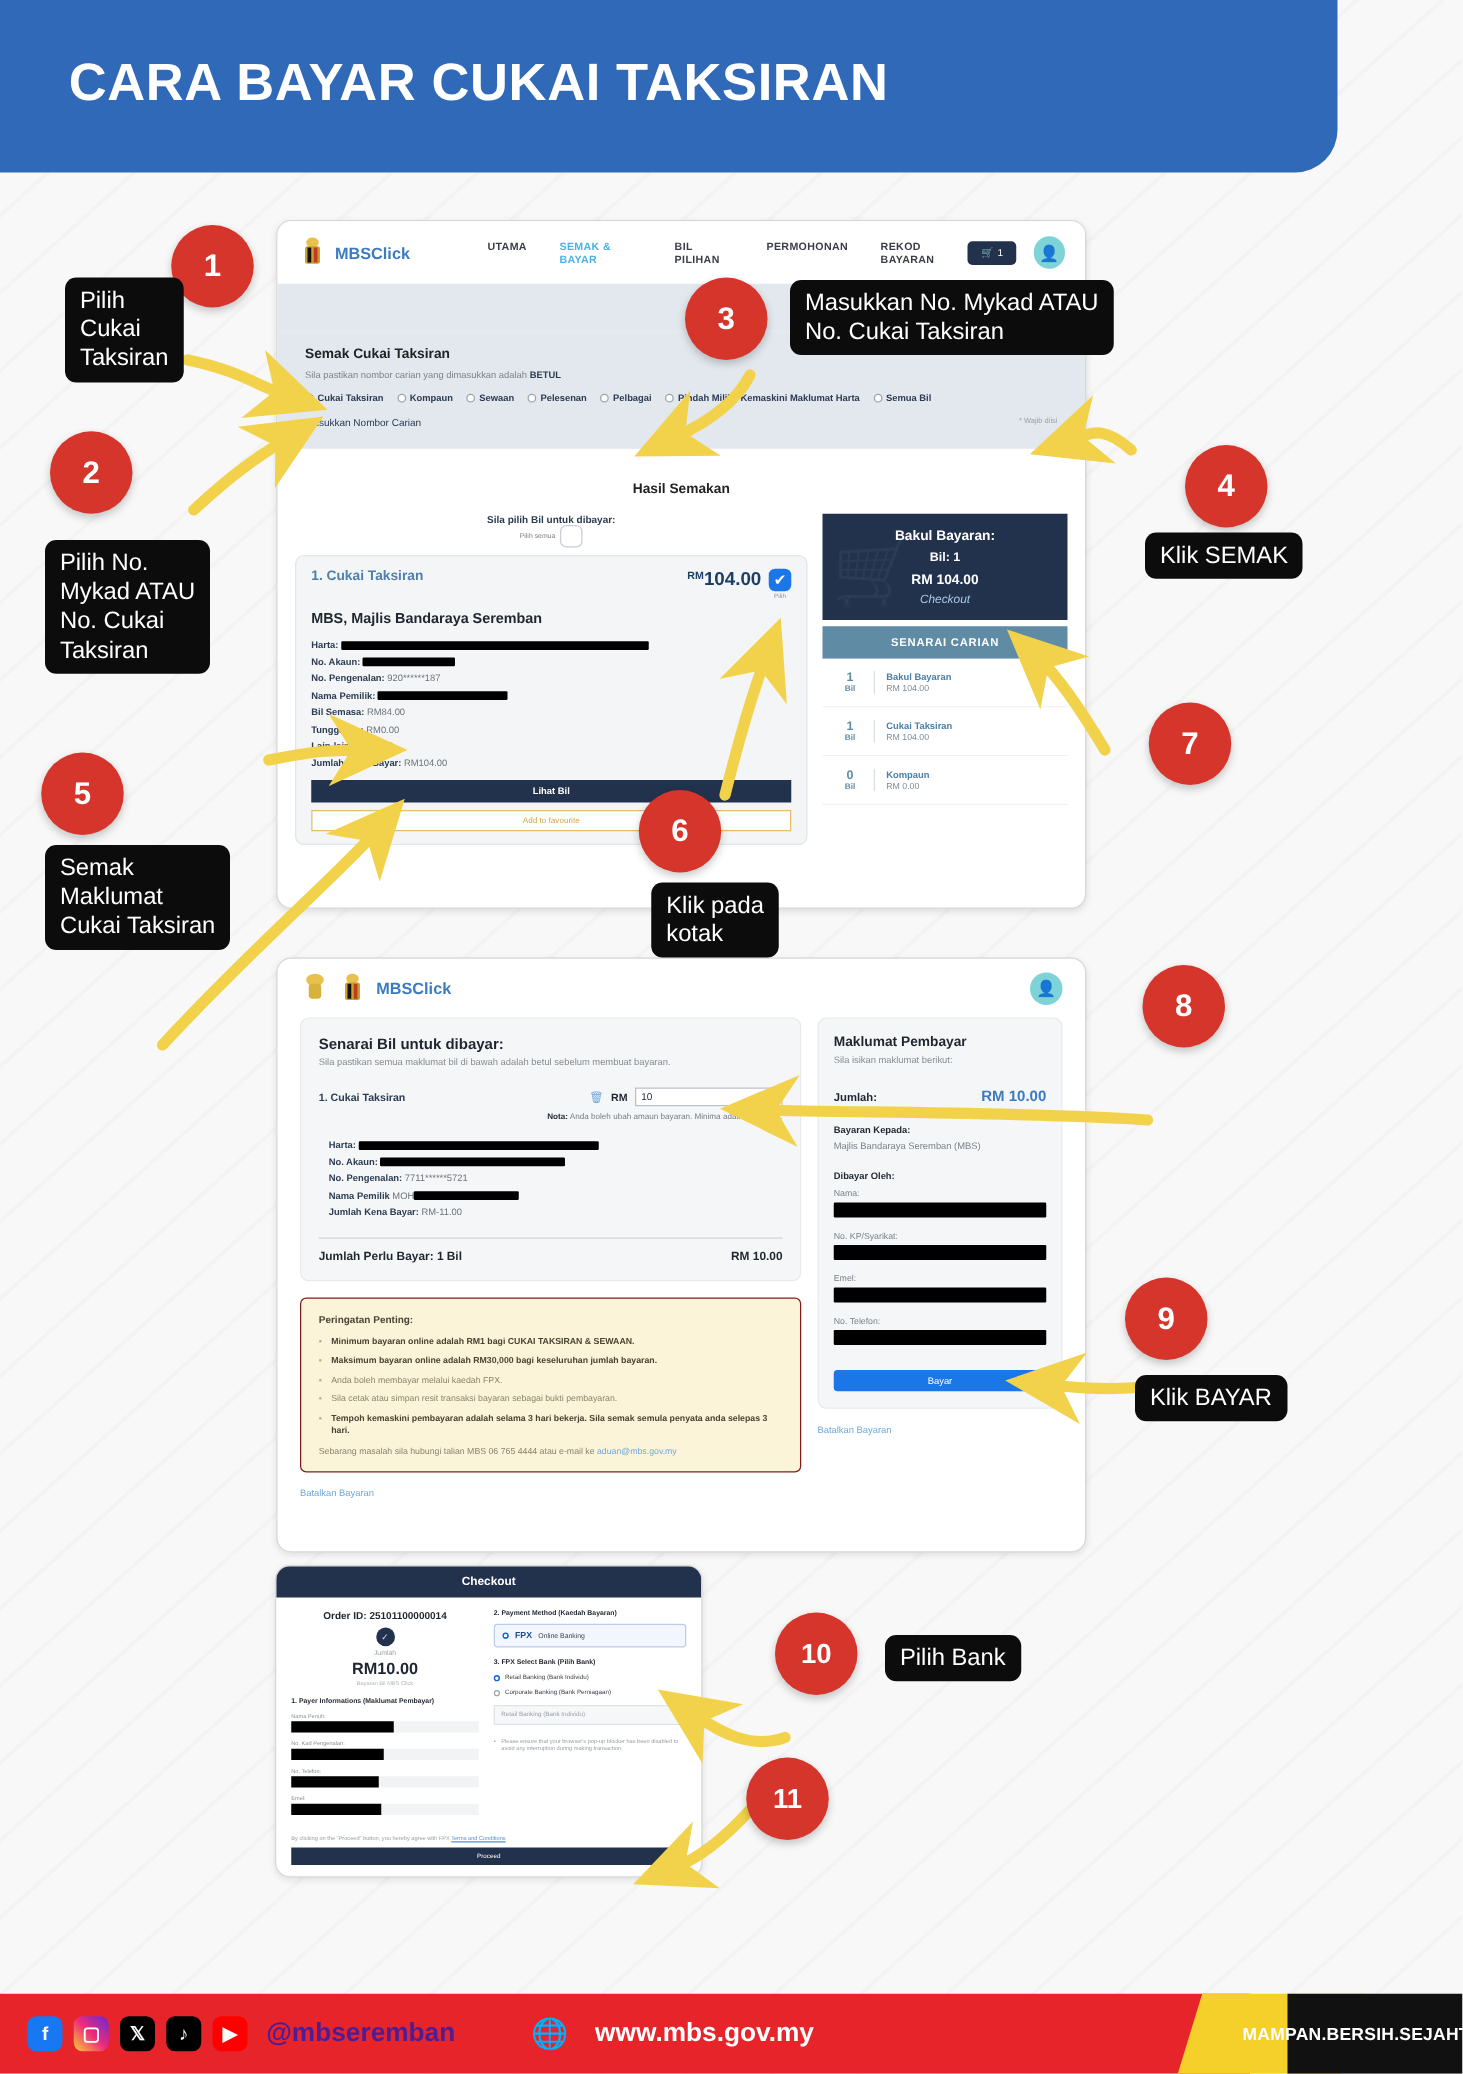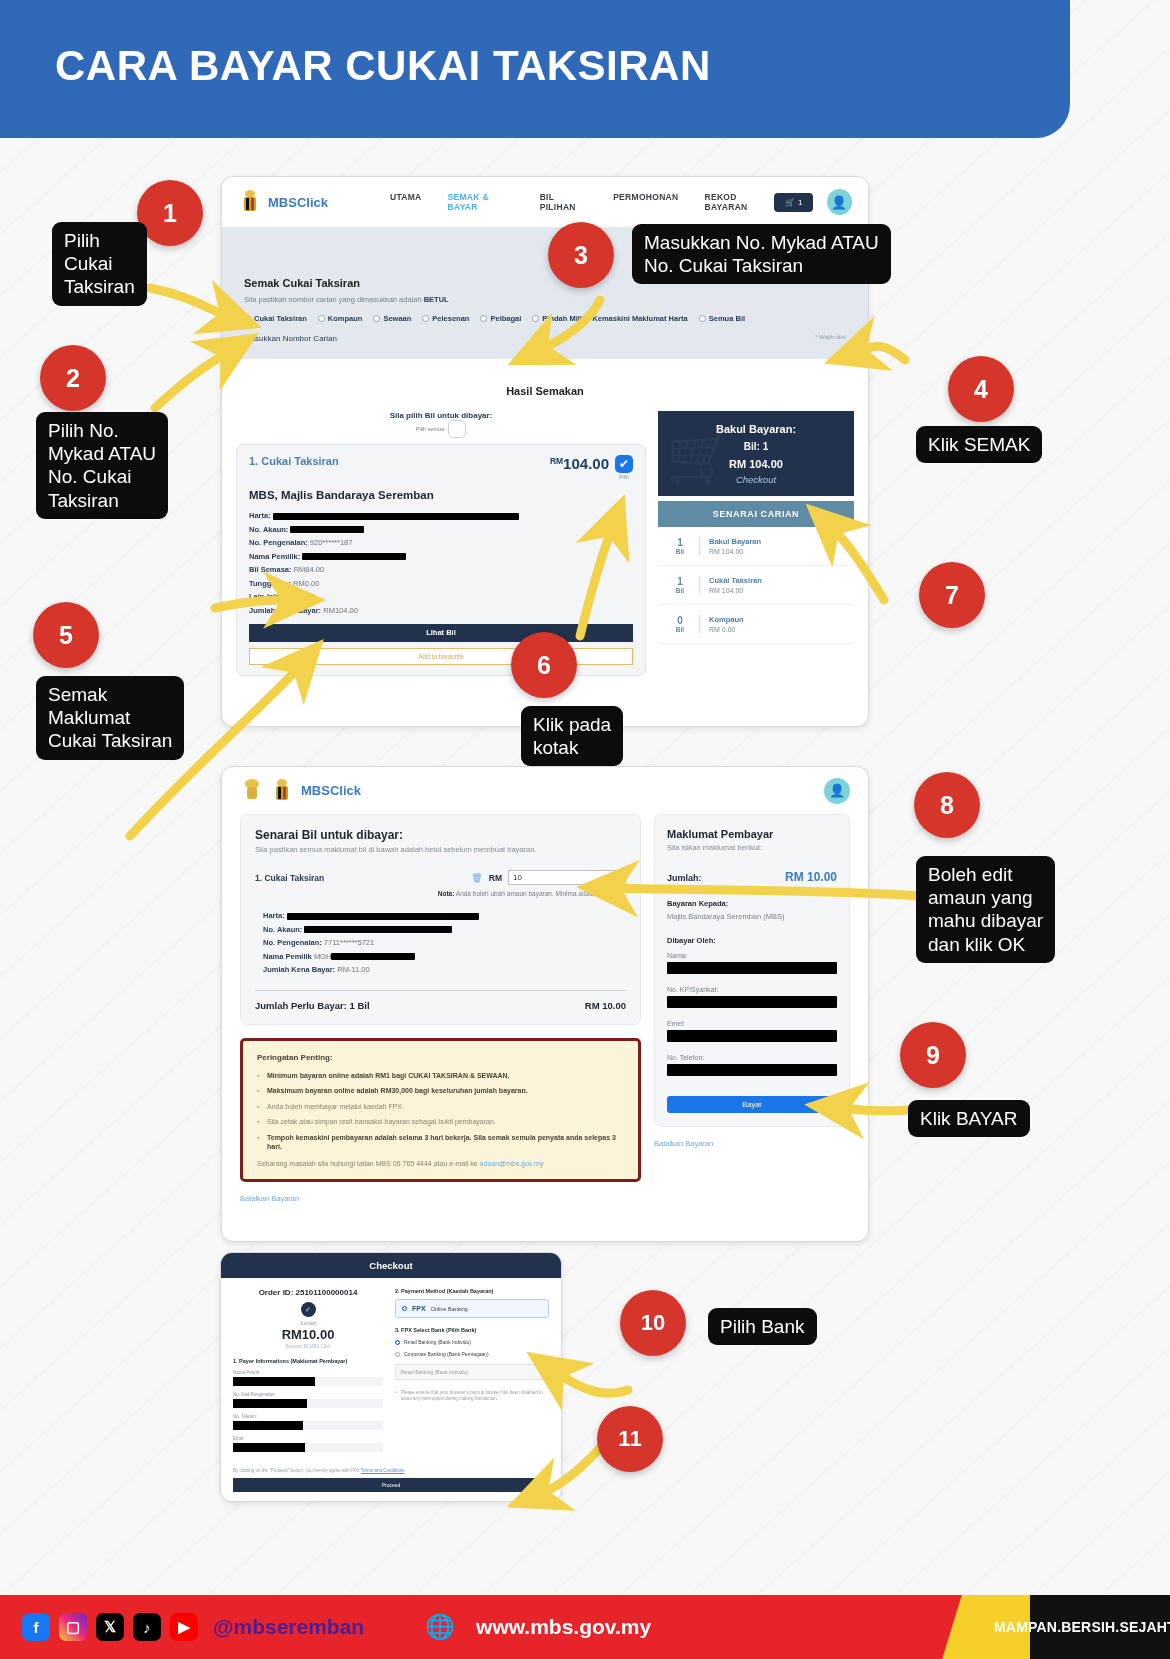--- a/index.html
+++ b/index.html
@@ -138,21 +138,21 @@
   .rm-pre { font-size:8.5px; font-weight:700; color:#1f2630; }
   .amt-input { width:118px; height:15px; background:#fff; border:1px solid #b9c0c7;
                font-size:8px; color:#1f2630; padding:0 4px; display:flex; align-items:center; }
   .nota { font-size:6.5px; color:#767d84; text-align:right; margin-top:5px; }
   .nota b { color:#1f2630; }
   .p2-details { margin-top:14px; padding-left:8px; }
   .p2-hr { height:1px; background:#cfd5da; margin:16px 0 9px; }
   .p2-tot { display:flex; justify-content:space-between; font-size:9.5px; font-weight:700; color:#1f2630; }
 
   .warn {
-    margin-top:13px; background:#fcf4d8; border:3px solid #7f1d1d; border-radius:5px; padding:12px 14px;
+    margin-top:13px; background:#fcf4d8; border:1px solid #7f1d1d; border-radius:5px; padding:12px 14px;
   }
   .warn h4 { font-size:8px; font-weight:800; color:#4a4334; }
   .warn ul { list-style:none; margin-top:9px; }
   .warn li { font-size:7px; color:#8a8470; margin-bottom:6px; padding-left:10px; position:relative; line-height:1.35; }
   .warn li:before { content:"▪"; position:absolute; left:0; color:#b0a98e; }
   .warn li.b { color:#4a4334; font-weight:700; }
   .warn .contact { font-size:7px; color:#8a8470; margin-top:8px; }
   .warn .contact a { color:#6fa8dc; text-decoration:none; }
   .cancel-link { font-size:7.5px; color:#6fa8dc; margin:12px 0 0 18px; }
 
@@ -573,21 +573,21 @@
       <path d="M600,1448 C580,1470 560,1486 540,1494"></path>
     </g>
   </svg>
 
   <div class="num" style="left:137px; top:180px;">1</div>
   <div class="tip" style="left:52px;  top:222px;">Pilih
 Cukai
 Taksiran</div>
 
   <div class="num" style="left:40px;  top:345px;">2</div>
-  <div class="tip" style="left:36px;  top:412px;">Pilih No.
+  <div class="tip" style="left:36px;  top:432px;">Pilih No.
 Mykad ATAU
 No. Cukai
 Taksiran</div>
 
   <div class="num" style="left:548px; top:222px;">3</div>
   <div class="tip" style="left:632px; top:224px;">Masukkan No. Mykad ATAU
 No. Cukai Taksiran</div>
 
   <div class="num" style="left:948px; top:356px;">4</div>
   <div class="tip" style="left:916px; top:426px;">Klik SEMAK</div>
@@ -598,24 +598,20 @@
 Cukai Taksiran</div>
 
 
   <div class="num" style="left:511px; top:632px;">6</div>
   <div class="tip" style="left:521px; top:706px;">Klik pada
 kotak</div>
 
   <div class="num" style="left:919px; top:562px;">7</div>
 
   <div class="num" style="left:914px; top:772px;">8</div>
-  <div class="tip" style="left:916px; top:856px;">Boleh edit
-amaun yang
-mahu dibayar
-dan klik OK</div>
 
   <div class="num" style="left:900px; top:1022px;">9</div>
   <div class="tip" style="left:908px; top:1100px;">Klik BAYAR</div>
 
   <div class="num small" style="left:620px; top:1290px;">10</div>
   <div class="tip" style="left:708px; top:1308px;">Pilih Bank</div>
 
   <div class="num small" style="left:597px; top:1406px;">11</div>
 
   <div class="footer">

